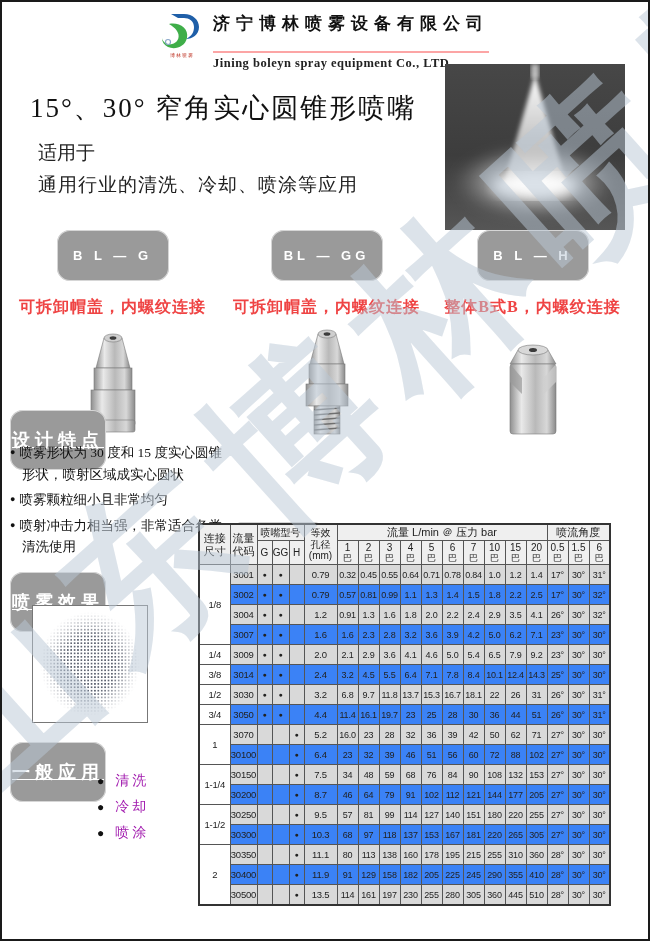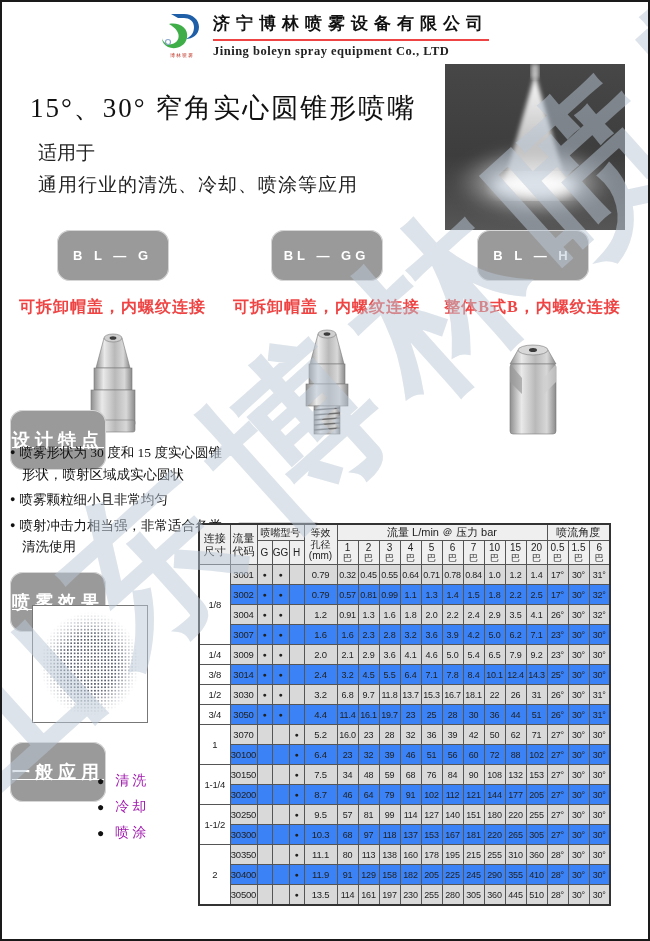--- a/index.html
+++ b/index.html
@@ -20,21 +20,21 @@
   }
   
   .hdr { position:absolute; top:10px; left:0; width:100%; height:52px; z-index:2; }
   .hdr-inner { display:flex; justify-content:center; align-items:flex-start; gap:10px; }
   .logo { width:42px; height:44px; position:relative; }
   .logo-sub { position:absolute; bottom:-2px; left:0; width:100%; text-align:center;
     font-size:5px; color:#c03a2b; letter-spacing:1px; }
   .co-names { text-align:left; }
   .co-cn {
     font-family:"Liberation Serif", serif; font-weight:bold; font-size:17px;
-    letter-spacing:6px; color:#111; border-bottom:2px solid #ef4444; padding-bottom:4px;
+    letter-spacing:6px; color:#111; border-bottom:2px solid #fca5a5; padding-bottom:16px;
   }
   .co-en { font-family:"Liberation Serif", serif; font-weight:bold; font-size:12.5px;
     color:#222; margin-top:3px; letter-spacing:0.5px; }
   
   .spray-photo {
     position:absolute; left:443px; top:62px; width:180px; height:166px; z-index:2;
     background:linear-gradient(180deg,#474747 0%,#3d3d3d 55%,#565656 100%);
     overflow:hidden;
   }
   

